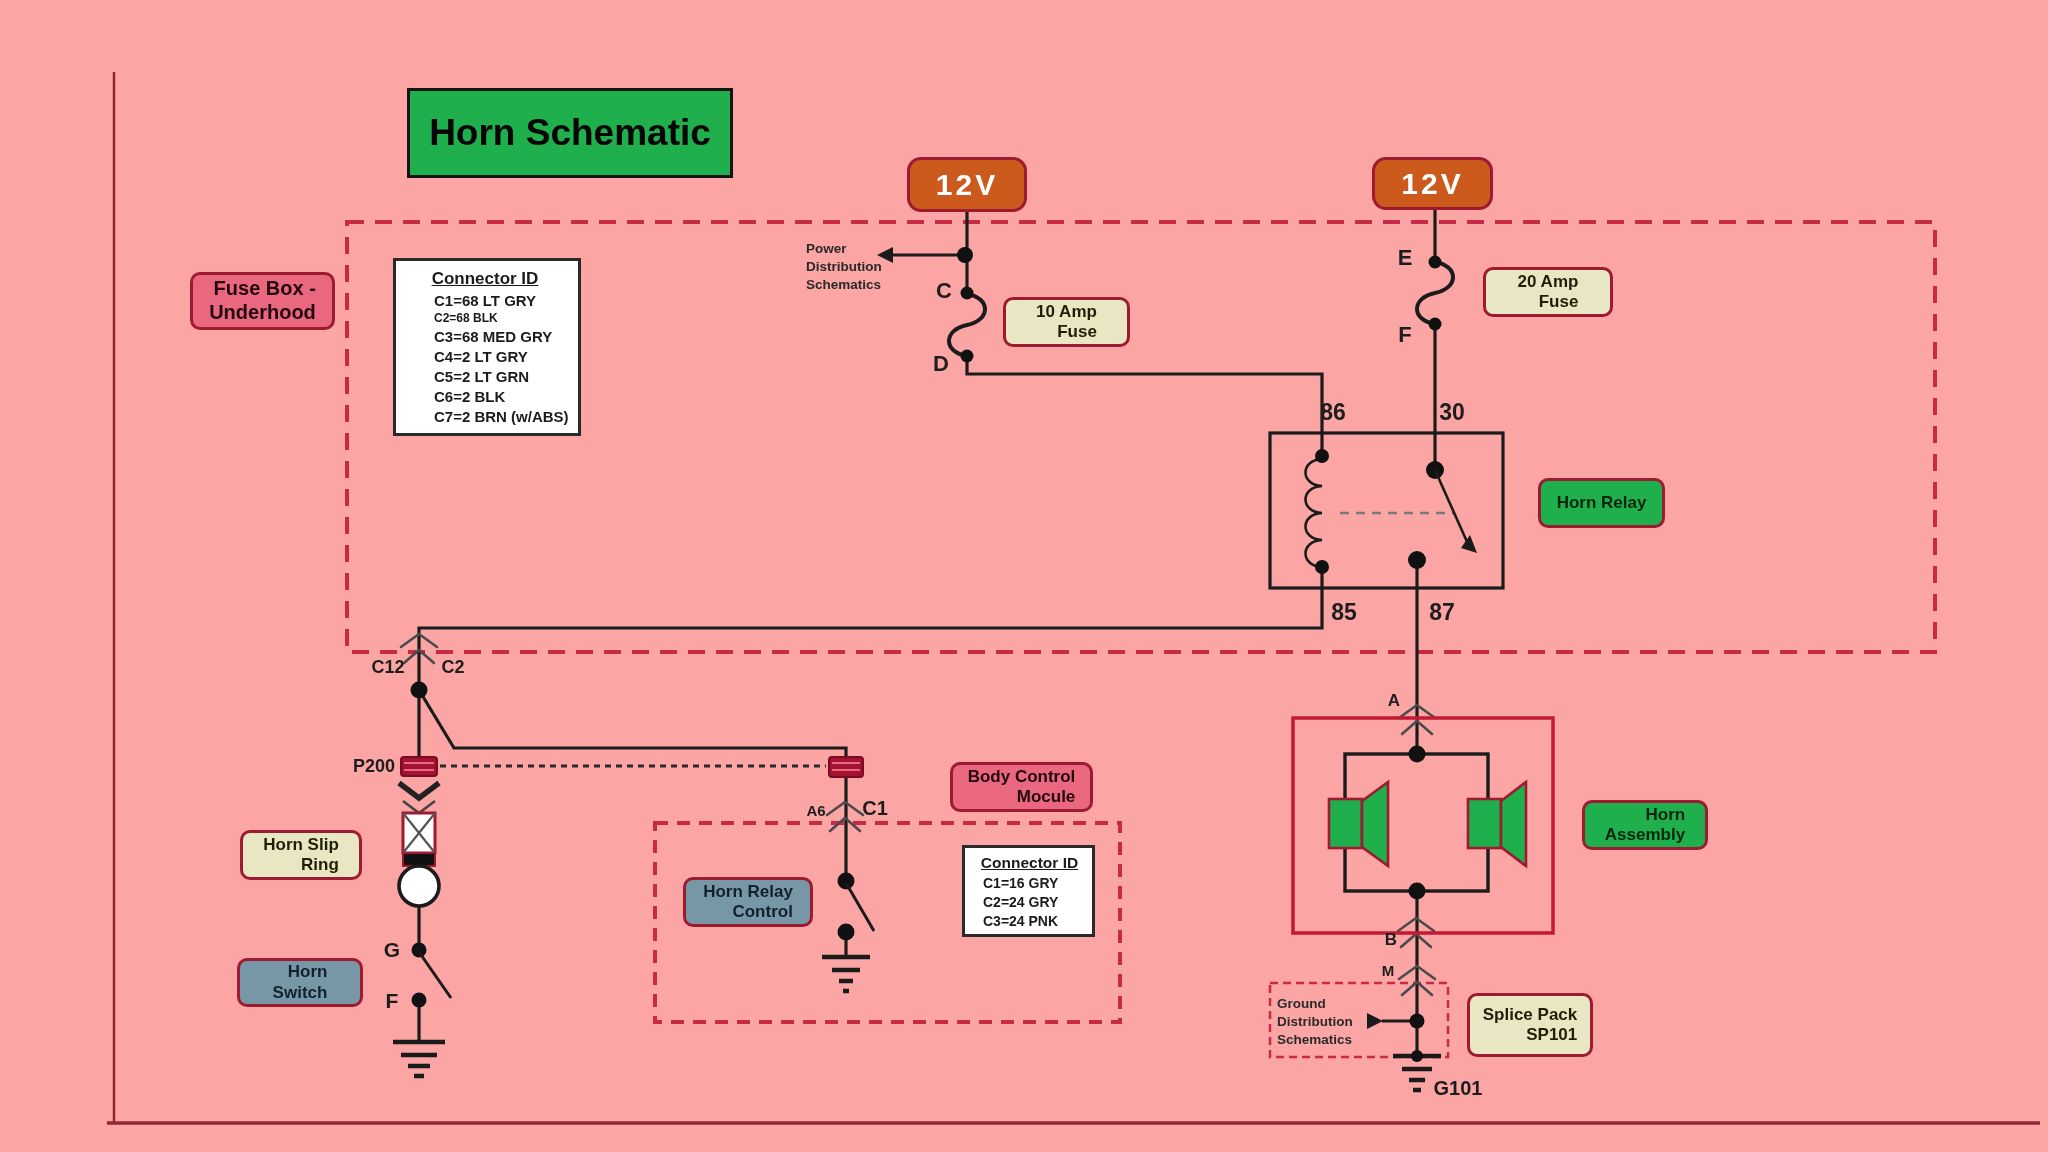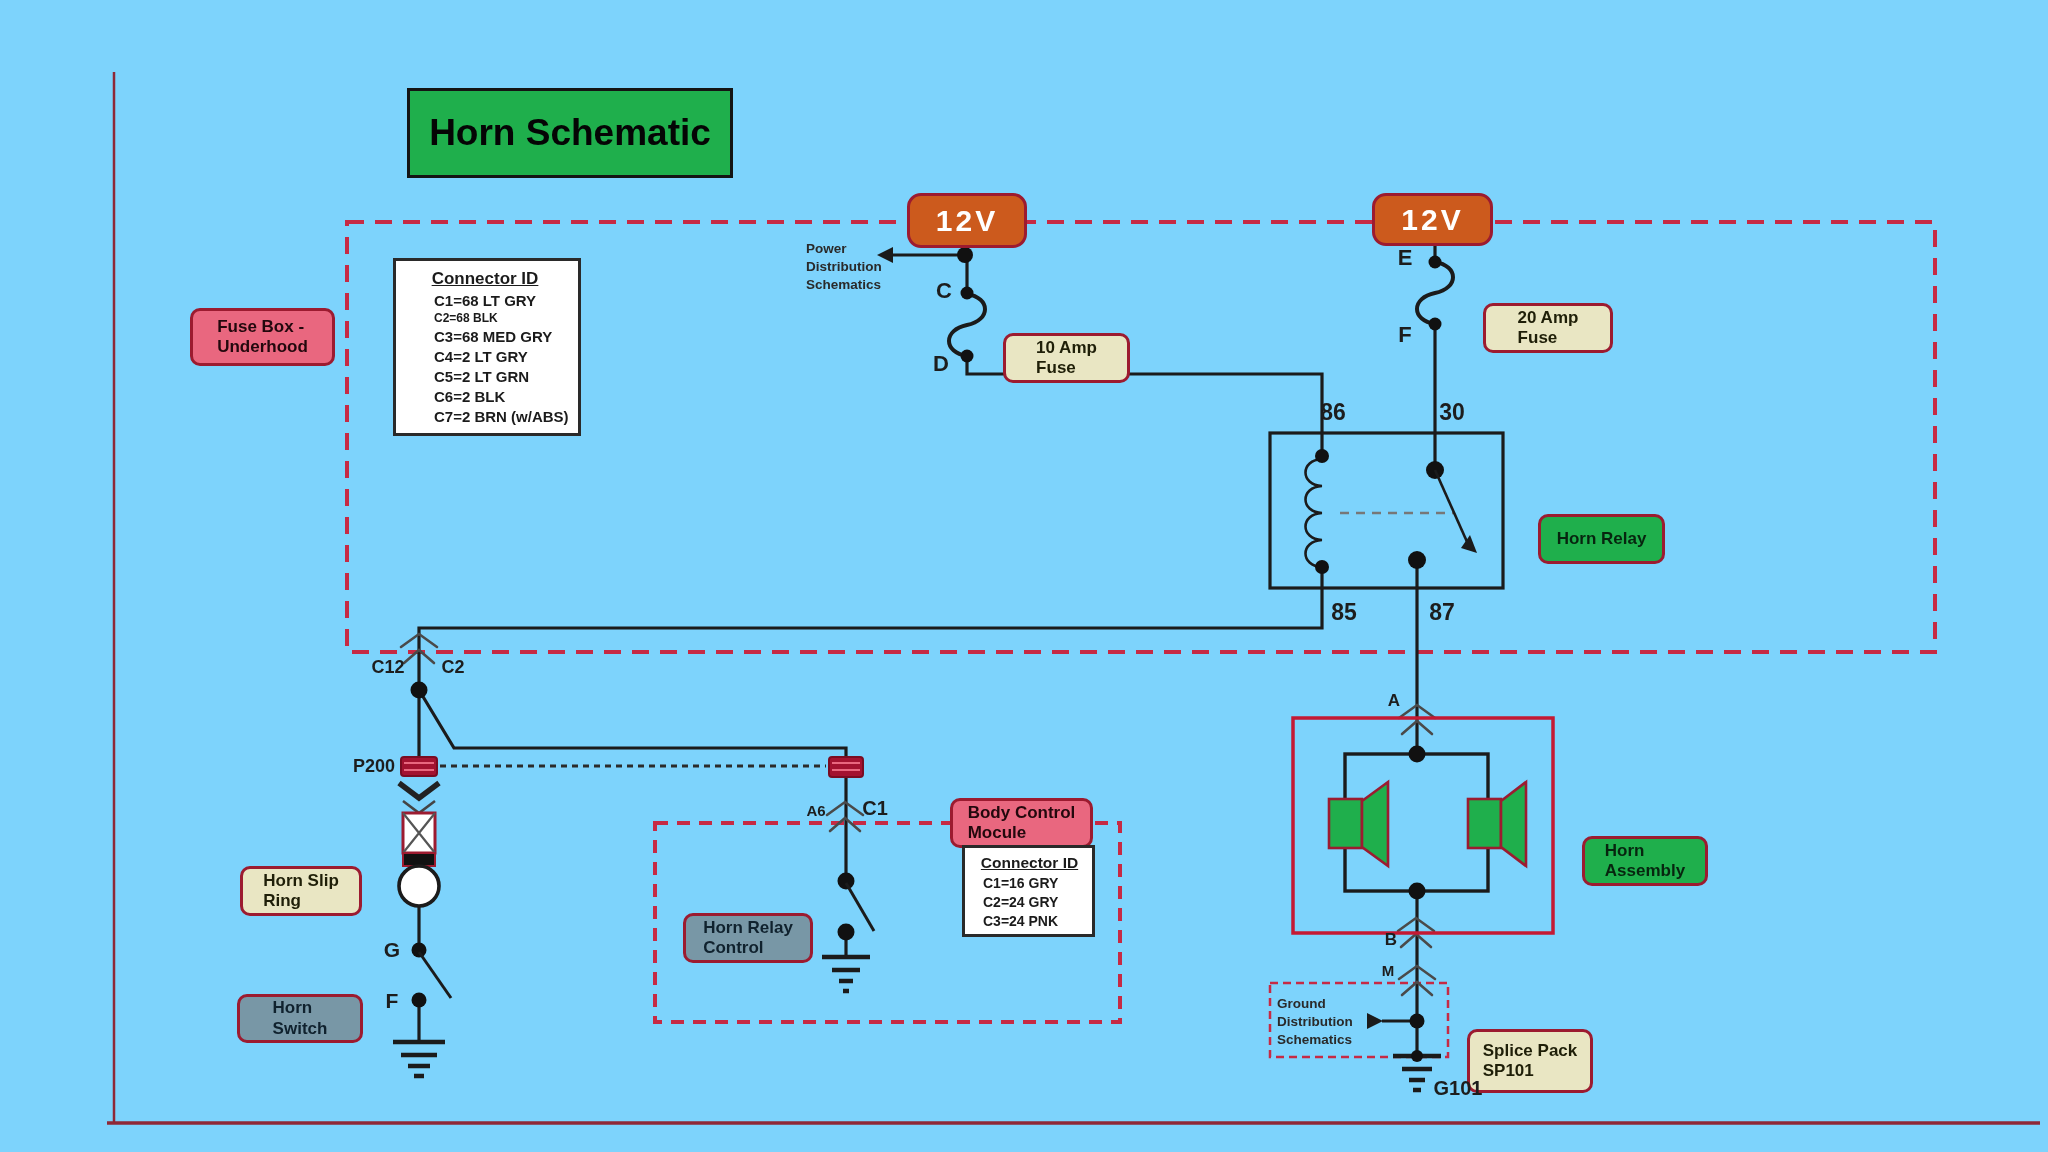--- a/index.html
+++ b/index.html
@@ -1,21 +1,21 @@
 <!DOCTYPE html>
 <html><head>
 <meta charset="utf-8">
 <style>
   html,body{margin:0;padding:0;background:#fff;}
-  #canvas{position:relative;width:2048px;height:1152px;background:#7dd3fc;overflow:hidden;
+  #canvas{position:relative;width:2048px;height:1152px;background:#fca5a5;overflow:hidden;
           font-family:"Liberation Sans", sans-serif;}
   #wiresvg{position:absolute;left:0;top:0;z-index:1;}
   .lbl{position:absolute;z-index:3;display:flex;align-items:center;justify-content:center;
-       text-align:left;border:3px solid #9C1B30;border-radius:10px;font-weight:700;
-       white-space:pre-line;line-height:1.18;box-sizing:border-box;margin-top:36px;}
+       text-align:right;border:3px solid #9C1B30;border-radius:10px;font-weight:700;
+       white-space:pre-line;line-height:1.18;box-sizing:border-box;}
   .lbl.green{background:#1FAF4C;color:#07250f;}
   .lbl.pink{background:#E9677F;color:#23080d;}
   .lbl.beige{background:#E9E6C3;color:#1f1f08;}
   .lbl.bluegray{background:#7897A6;color:#10222e;}
   .lbl.orange{background:#CC5A1D;color:#ffffff;letter-spacing:3px;}
   .titlebox{position:absolute;z-index:3;display:flex;align-items:center;justify-content:center;
        background:#1FAF4C;border:3px solid #141414;color:#050505;font-weight:700;
        font-size:37px;box-sizing:border-box;}
   .pin{position:absolute;z-index:3;color:#1d1d1d;font-weight:700;transform:translate(-50%,-50%);
        white-space:nowrap;}
@@ -166,21 +166,21 @@
       <circle cx="1417" cy="1021" r="7.5"></circle>
       <circle cx="1417" cy="1056" r="6"></circle>
     </g>
   </svg>
 
   <div class="titlebox" style="left:407px;top:88px;width:326px;height:90px;">Horn Schematic</div>
 
   <div class="lbl orange" style="left:907px;top:157px;width:120px;height:55px;font-size:30px;border-radius:14px;">12V</div>
   <div class="lbl orange" style="left:1372px;top:157px;width:121px;height:53px;font-size:30px;border-radius:14px;">12V</div>
 
-  <div class="lbl pink" style="left:190px;top:272px;width:145px;height:58px;font-size:17px;">Fuse Box -
+  <div class="lbl pink" style="left:190px;top:272px;width:145px;height:58px;font-size:20px;">Fuse Box -
 Underhood</div>
   <div class="lbl beige" style="left:1003px;top:297px;width:127px;height:50px;font-size:17px;">10 Amp
 Fuse</div>
   <div class="lbl beige" style="left:1483px;top:267px;width:130px;height:50px;font-size:17px;">20 Amp
 Fuse</div>
   <div class="lbl green" style="left:1538px;top:478px;width:127px;height:50px;font-size:17px;">Horn Relay</div>
   <div class="lbl pink" style="left:950px;top:762px;width:143px;height:50px;font-size:17px;">Body Control
 Mocule</div>
   <div class="lbl green" style="left:1582px;top:800px;width:126px;height:50px;font-size:17px;">Horn
 Assembly</div>

